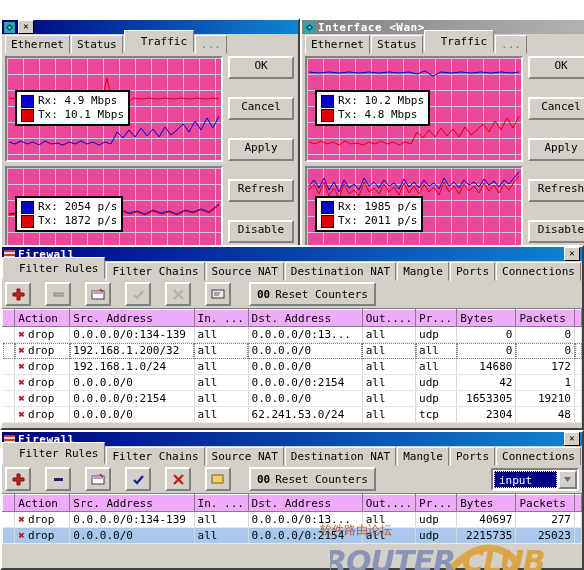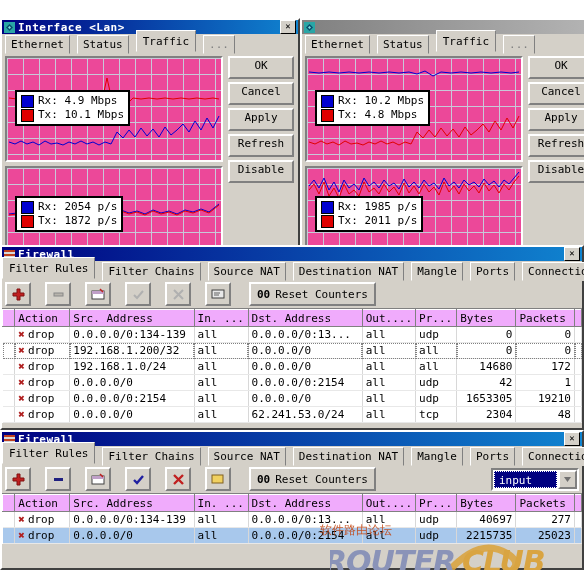--- a/index.html
+++ b/index.html
@@ -18,41 +18,41 @@
               display:flex;align-items:center;justify-content:center;}
   .title-text{color:#fff;font-weight:bold;font-size:11px;letter-spacing:0.5px;
               white-space:nowrap;flex:1 1 auto;overflow:hidden;}
   .title-btn{width:14px;height:12px;background:#d4d0c8;
              border:1px solid;border-color:#ffffff #000 #000 #ffffff;
              font-size:9px;line-height:10px;text-align:center;font-weight:bold;
              cursor:pointer;flex:0 0 auto;}
   
   .tabs{display:flex;align-items:flex-end;padding-left:3px;height:19px;}
   .tab{background:#d4d0c8;border:1px solid;border-color:#ffffff #808080 #d4d0c8 #ffffff;
-       padding:2px 5px 2px 5px;margin-right:7px;font-size:11px;line-height:13px;
+       padding:2px 5px 2px 5px;margin-right:1px;font-size:11px;line-height:13px;
        white-space:nowrap;cursor:pointer;position:relative;top:1px;}
   .tab.active{border-color:#ffffff #808080 #d4d0c8 #ffffff;background:#d4d0c8;
-              padding:4px 6px 3px 6px;top:-1px;z-index:3;box-shadow:0 1px 0 #d4d0c8;}
+              padding:4px 6px 3px 16px;top:-1px;z-index:3;box-shadow:0 1px 0 #d4d0c8;}
   .tab.dots{color:#808080;}
   
   .iface-body{display:flex;padding:3px;}
   .graphs{width:218px;}
   .graph-box{border:2px solid;border-color:#808080 #ffffff #ffffff #808080;
              background:#ec4899;position:relative;overflow:hidden;}
   .grid{position:absolute;inset:0;
         background-image:
           repeating-linear-gradient(to right,#c8c8d8 0 1px,transparent 1px 16px),
           repeating-linear-gradient(to bottom,#c8c8d8 0 1px,transparent 1px 16px);}
   .legend{position:absolute;background:#fff;border:2px solid #000;padding:2px 4px;
           font-size:11px;line-height:14px;white-space:nowrap;}
   .legend .row{display:flex;align-items:center;}
   .sw{width:11px;height:11px;margin-right:4px;border:1px solid #000;flex:0 0 auto;}
   .sw.rx{background:#0000d0;}
   .sw.tx{background:#e00000;}
-  .btncol{width:66px;margin-left:5px;display:flex;flex-direction:column;gap:3px;}
+  .btncol{width:66px;margin-left:5px;display:flex;flex-direction:column;gap:18px;}
   .btn{background:#d4d0c8;border:2px solid;border-color:#ffffff #808080 #808080 #ffffff;
        height:19px;line-height:15px;text-align:center;font-size:11px;cursor:pointer;}
   
   .fw-tabs{display:flex;align-items:flex-end;height:19px;padding-left:0px;}
   .fw-tool{height:24px;display:flex;align-items:center;gap:14px;padding:2px 3px;
            border-bottom:1px solid #808080;}
   .tbtn{width:22px;height:20px;background:#d4d0c8;
         border:2px solid;border-color:#ffffff #808080 #808080 #ffffff;
         display:flex;align-items:center;justify-content:center;cursor:pointer;}
   .resetc{display:flex;align-items:center;gap:5px;height:20px;padding:0 6px;
@@ -89,21 +89,20 @@
 
 <div class="win" style="left:0;top:18px;width:300px;height:245px;">
   <div class="titlebar">
     <span class="title-icon">
       <svg width="11" height="11" viewBox="0 0 11 11">
           <rect x="0" y="0" width="11" height="11" fill="#2aa6a6"></rect>
           <path d="M2 5.5 L5.5 2 L9 5.5 L5.5 9 Z" fill="#0a4d6e"></path>
           <path d="M4 5.5 L5.5 4 L7 5.5 L5.5 7 Z" fill="#7fe3e3"></path>
         </svg>
     </span>
-    <span class="title-text">Interface &lt;Lan&gt;</span>
     <span class="title-btn">✕</span>
   </div>
   <div class="tabs">
     <div class="tab">Ethernet</div>
     <div class="tab">Status</div>
     <div class="tab active">Traffic</div>
     <div class="tab dots">...</div>
   </div>
   <div class="iface-body">
     <div class="graphs">
@@ -158,20 +157,21 @@
 
 <div class="win" style="left:300px;top:18px;width:300px;height:245px;">
   <div class="titlebar gray">
     <span class="title-icon">
       <svg width="11" height="11" viewBox="0 0 11 11">
           <rect x="0" y="0" width="11" height="11" fill="#2aa6a6"></rect>
           <path d="M2 5.5 L5.5 2 L9 5.5 L5.5 9 Z" fill="#0a4d6e"></path>
           <path d="M4 5.5 L5.5 4 L7 5.5 L5.5 7 Z" fill="#7fe3e3"></path>
         </svg>
     </span>
+    <span class="title-text">Interface &lt;Wan&gt;</span>
     <span class="title-btn" style="visibility:hidden">✕</span>
   </div>
   <div class="tabs">
     <div class="tab">Ethernet</div>
     <div class="tab">Status</div>
     <div class="tab active">Traffic</div>
     <div class="tab dots">...</div>
   </div>
   <div class="iface-body">
     <div class="graphs">

